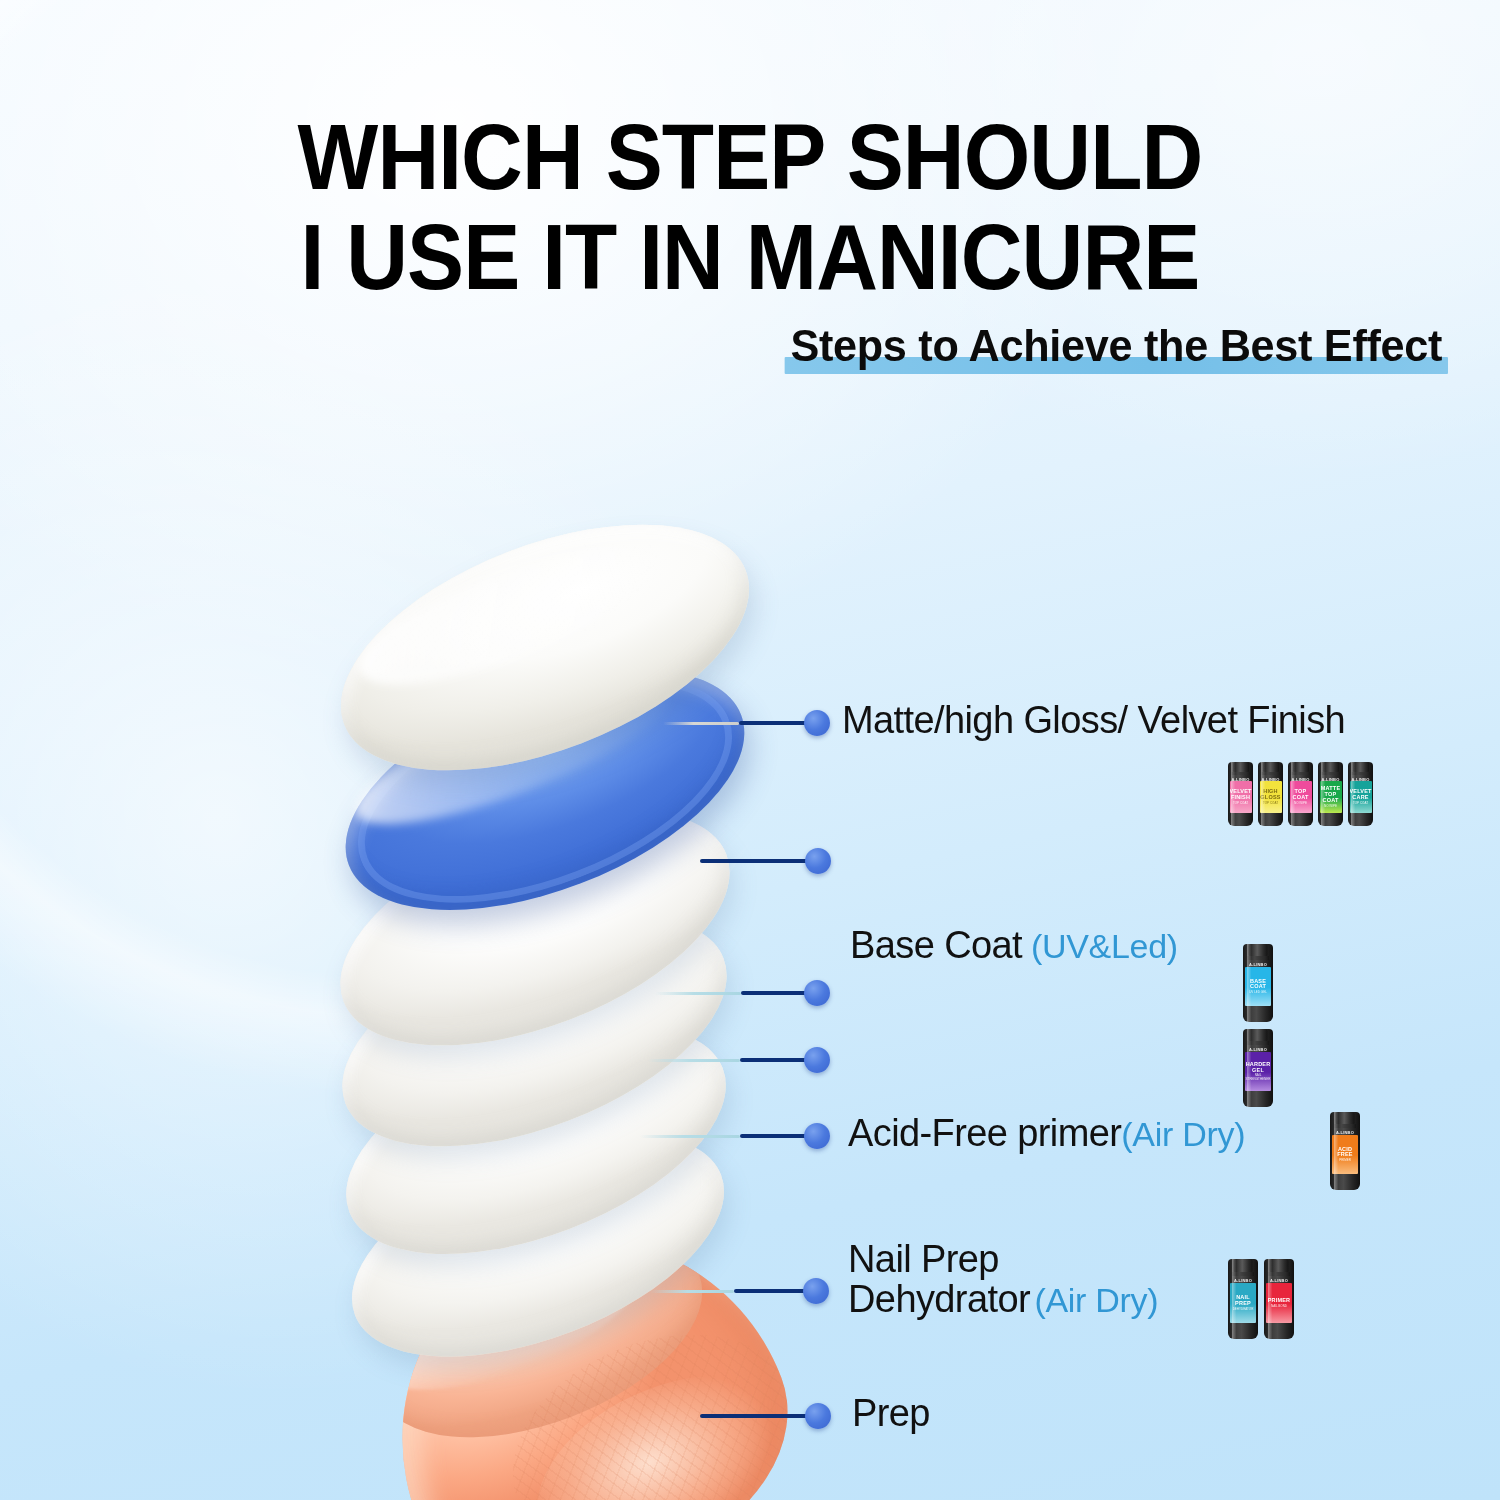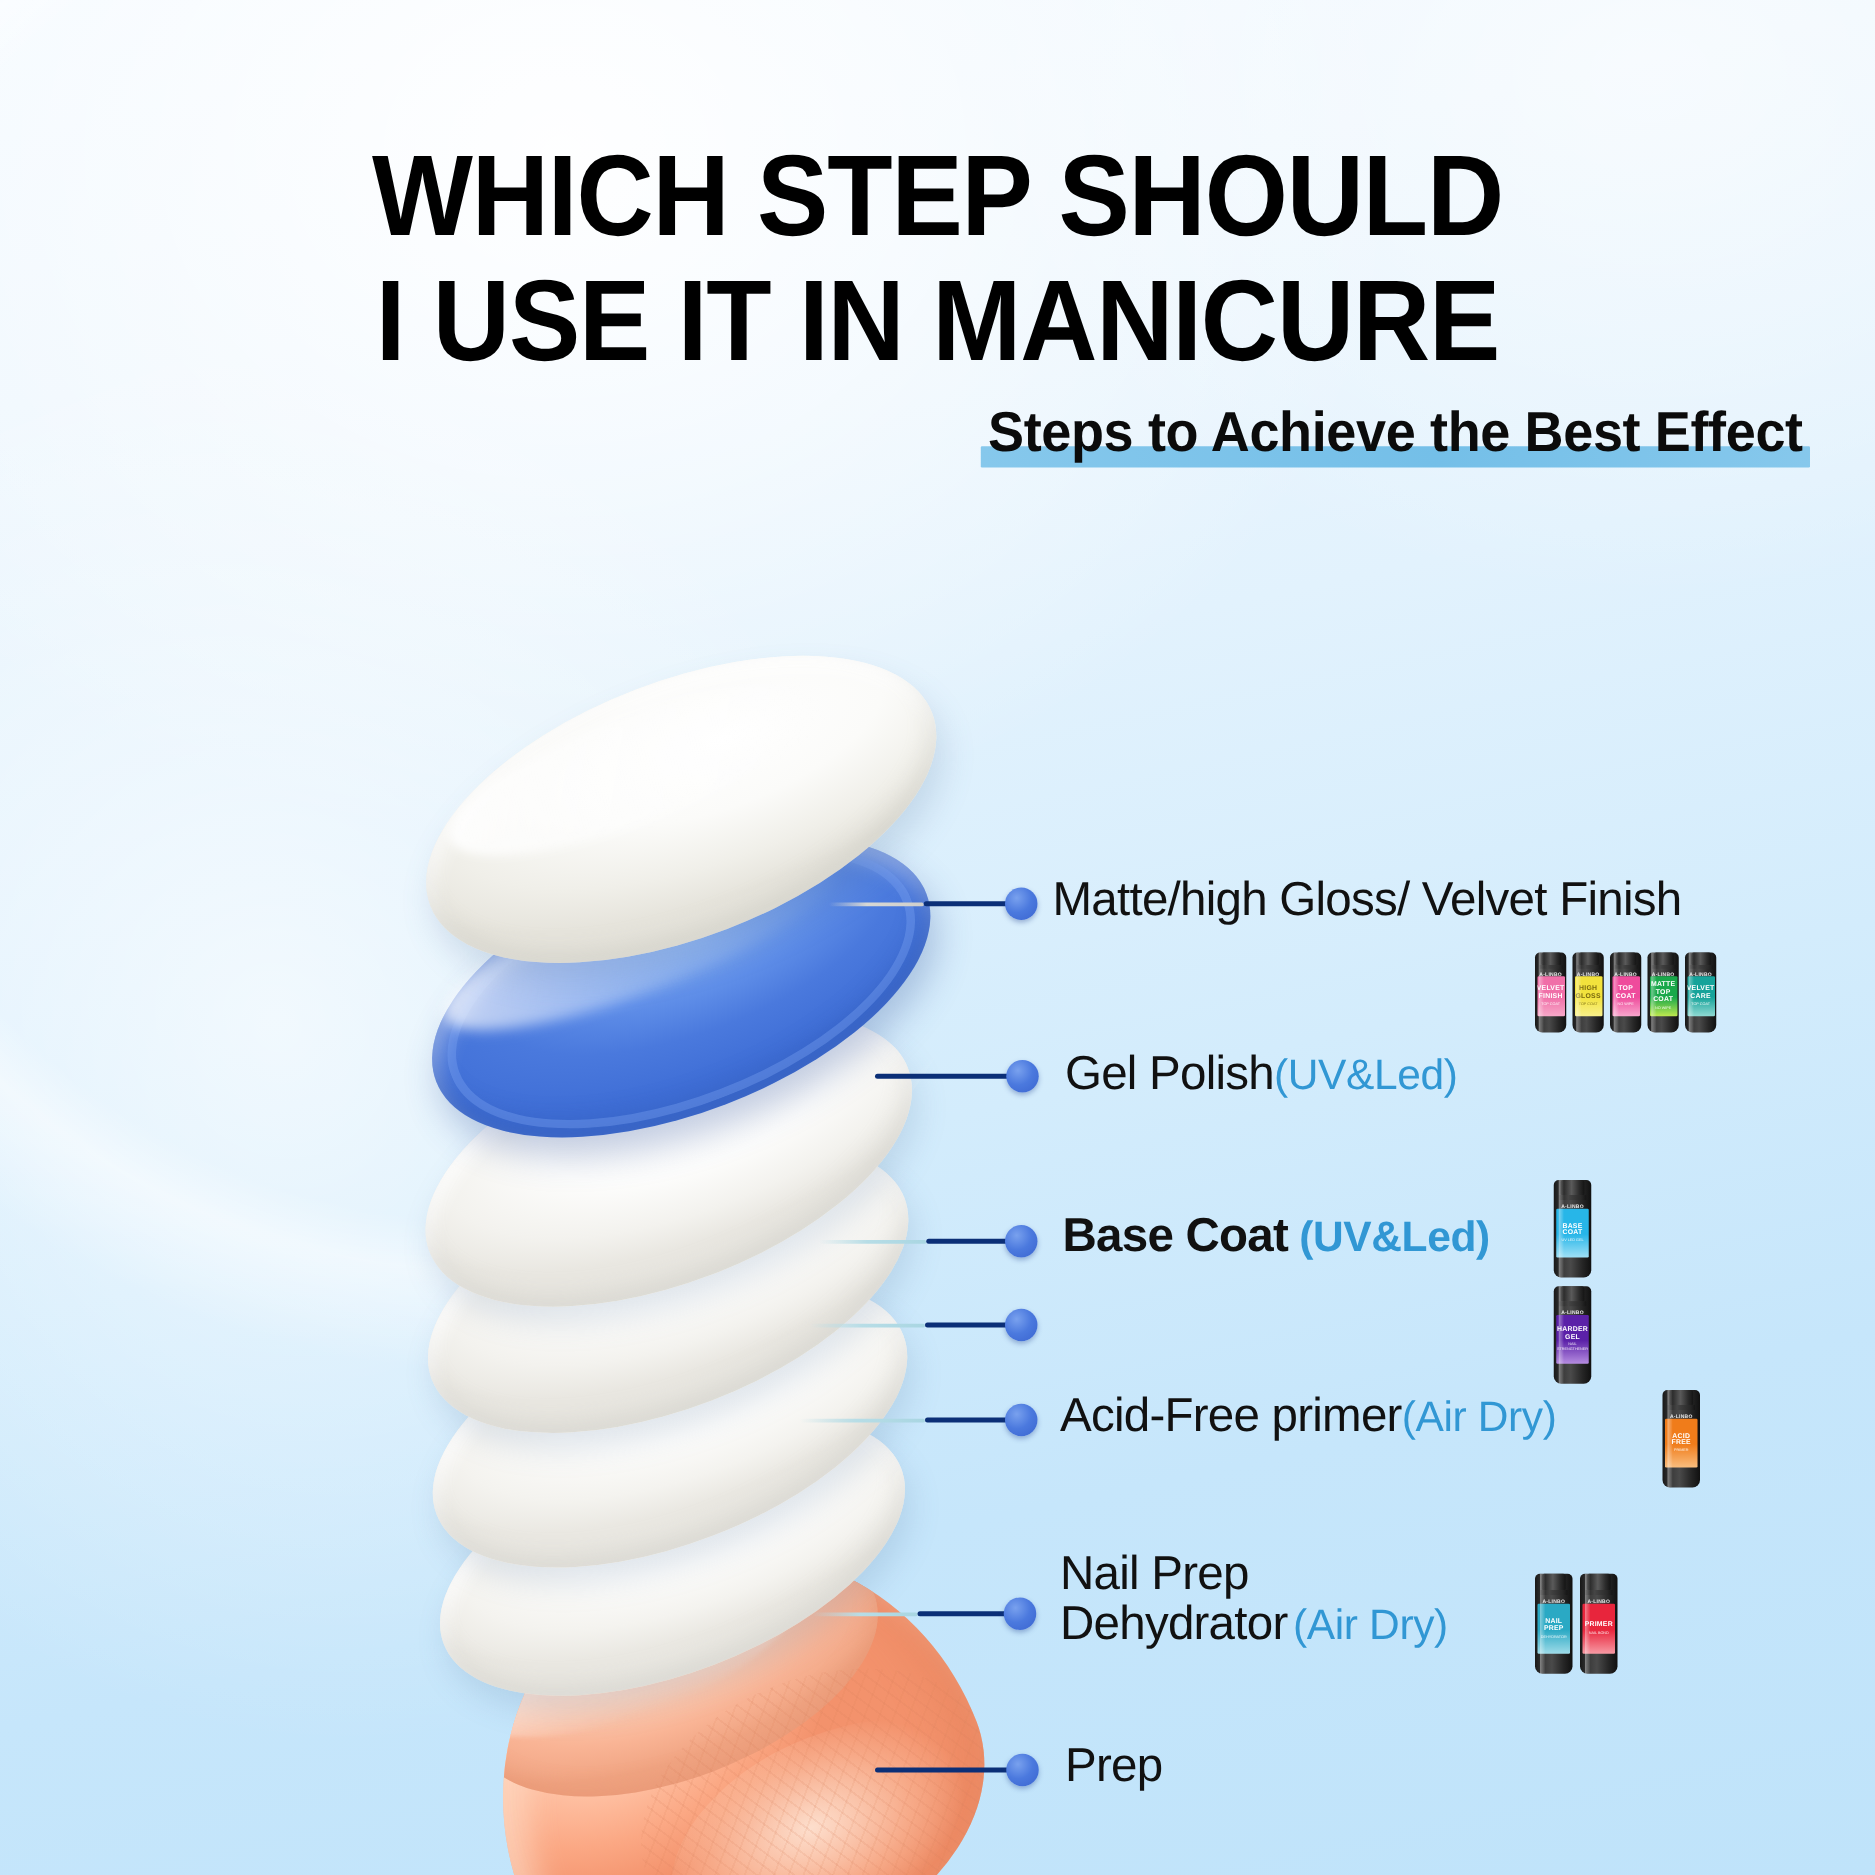--- a/index.html
+++ b/index.html
@@ -173,21 +173,21 @@
   }
 
   
   .labels{ position:absolute; left:838px; top:0; width:662px; height:1500px; }
   .lbl{ position:absolute; color:#111; font-weight:400; white-space:nowrap; }
   .lbl .main{ font-size:38px; letter-spacing:-0.6px; }
   .lbl .sub{ font-size:34px; color:#3197d4; letter-spacing:-0.3px; }
 
   .row1{ left:4px; top:700px; line-height:1.09; }
   .row2{ left:14px; top:838px; }
-  .row3{ left:12px; top:968px;font-weight:bold; }
+  .row3{ left:12px; top:924px; }
   .row4{ left:12px; top:1035px; }
   .row5{ left:10px; top:1112px; }
   .row6{ left:10px; top:1240px; line-height:1.05; }
   .row7{ left:14px; top:1392px; }
 
   
   .bottle{ position:absolute; display:inline-block; }
   .bottle .cap{
     position:absolute; left:50%; transform:translateX(-50%); top:0;
     background:linear-gradient(90deg,#1a1a1a 0%, #3d3d3d 26%, #5a5a5a 46%, #2c2c2c 78%, #141414 100%);
@@ -301,23 +301,20 @@
     <div class="dot"></div>
   </div>
 </div>
 
 <div class="labels">
 
   <div class="lbl row1">
     <div><span class="main">Matte/high Gloss/ Velvet Finish</span></div>
   </div>
 
-  <div class="lbl row2">
-    <span class="main">Gel Polish</span><span class="sub">(UV&amp;Led)</span>
-  </div>
 
   <div class="lbl row3">
     <span class="main">Base Coat</span>&nbsp;&nbsp;<span class="sub">(UV&amp;Led)</span>
   </div>
 
 
   <div class="lbl row5">
     <span class="main">Acid-Free primer</span><span class="sub">(Air Dry)</span>
   </div>
 

